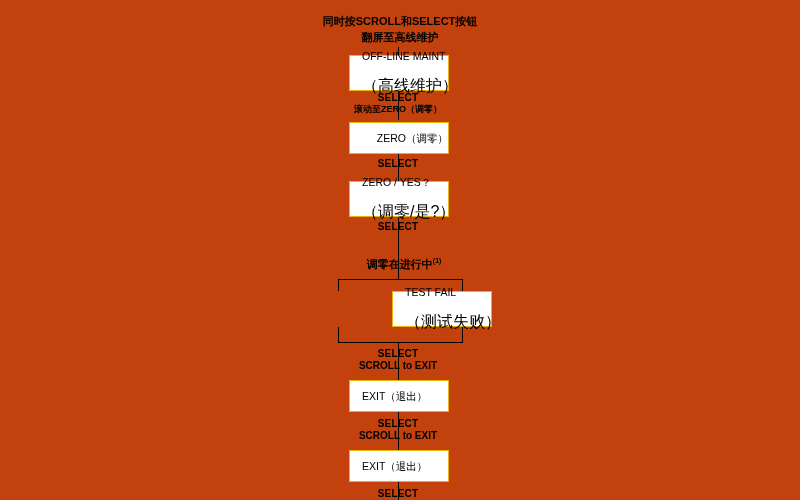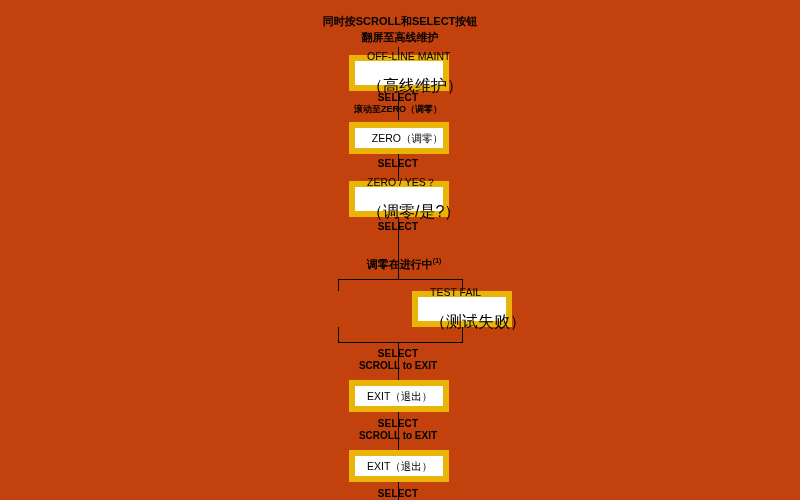--- a/index.html
+++ b/index.html
@@ -37,21 +37,21 @@
     font-size: 9px;
     font-weight: bold;
   }
   .lbl-sub {
     font-size: 10px;
     font-weight: bold;
   }
   .box {
     position: absolute;
     box-sizing: border-box;
-    border: 6px solid #eab308;
+    border: 1px solid #eab308;
     background: #ffffff;
     display: flex;
     flex-direction: column;
     align-items: flex-start;
     justify-content: center;
     padding-left: 12px;
   }
   .box-line1 {
     font-size: 10.5px;
     line-height: 1.35;
@@ -113,21 +113,21 @@
   <div class="lbl lbl-step" style="left:338px; top:221px; width:120px;">SELECT</div>
   <div class="lbl lbl-cn" style="left:318px; top:243px; width:160px;">
     <span>调零在进行中</span><span class="sup">(1)</span>
   </div>
 
   <div class="hline" style="left:338px; top:279px; width:125px;"></div>
   <div class="vline" style="left:338px; top:279px; height:12px;"></div>
   <div class="vline" style="left:462px; top:279px; height:12px;"></div>
 
 
-  <div class="box" style="left:412px; top:291px; width:100px; height:36px;">
+  <div class="box" style="left:392px; top:291px; width:100px; height:36px;">
     <div class="box-line1">TEST FAIL</div>
     <div class="box-line2">（测试失败）</div>
   </div>
 
   <div class="vline" style="left:338px; top:327px; height:15px;"></div>
   <div class="vline" style="left:462px; top:327px; height:15px;"></div>
   <div class="hline" style="left:338px; top:342px; width:125px;"></div>
 
   <div class="vline" style="left:398px; top:342px; height:38px;"></div>
   <div class="lbl lbl-step" style="left:338px; top:348px; width:120px;">SELECT</div>

